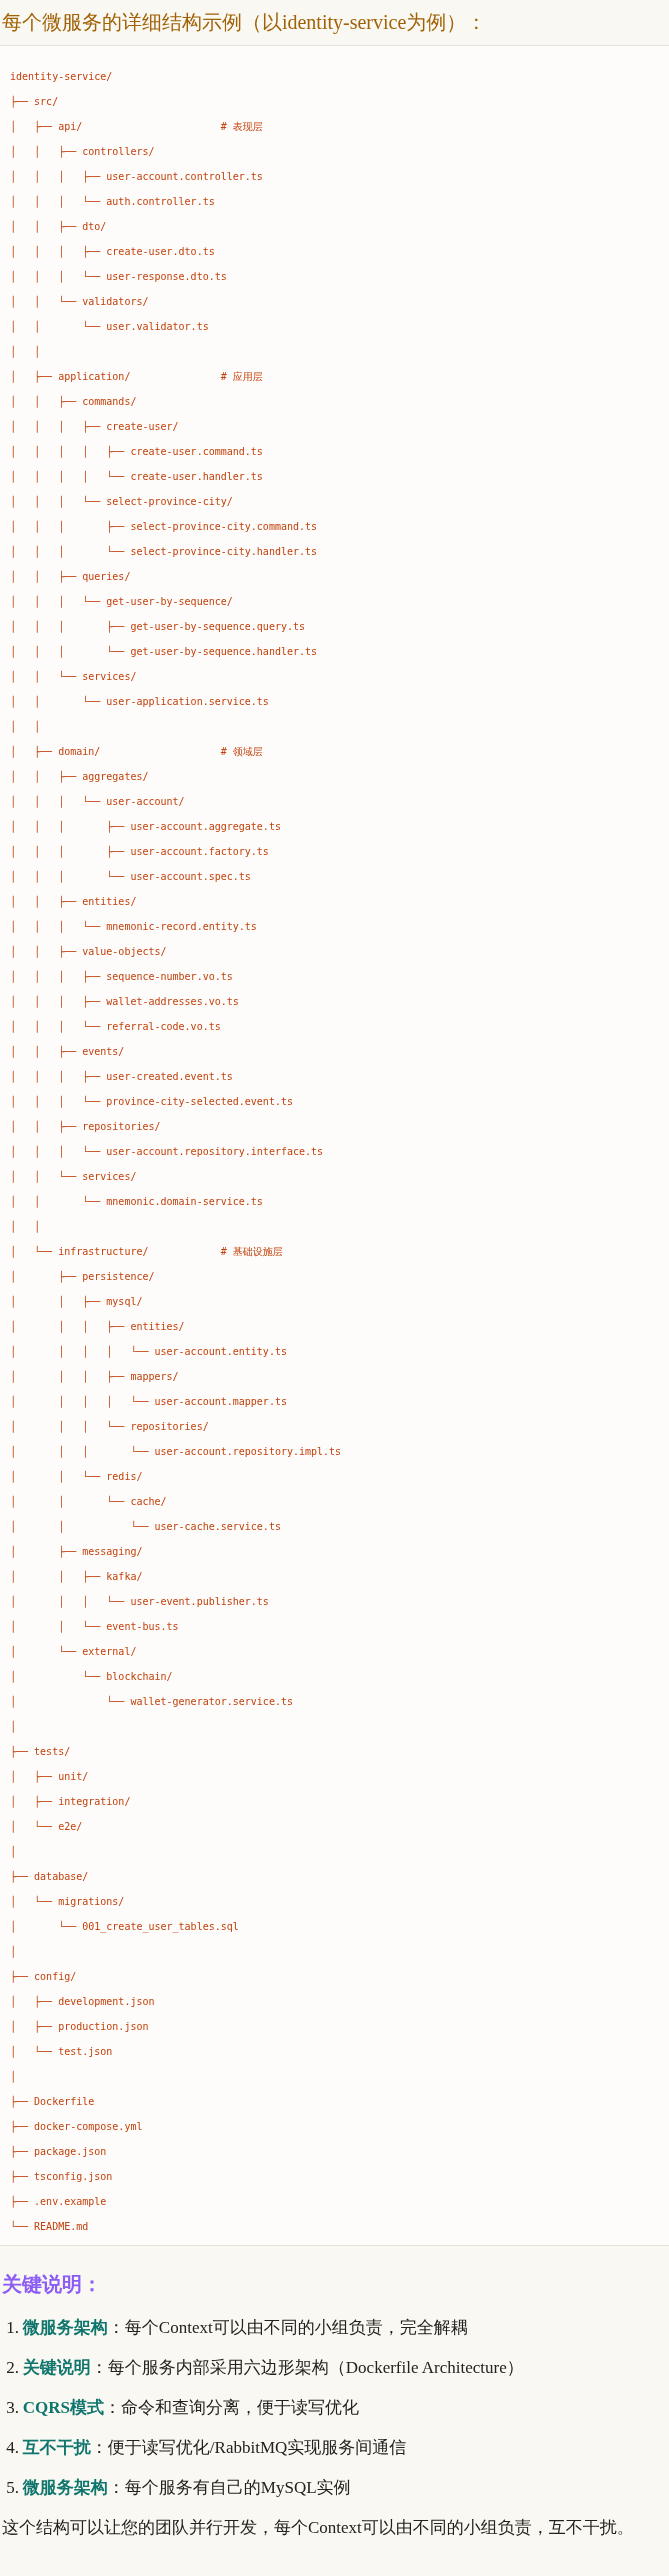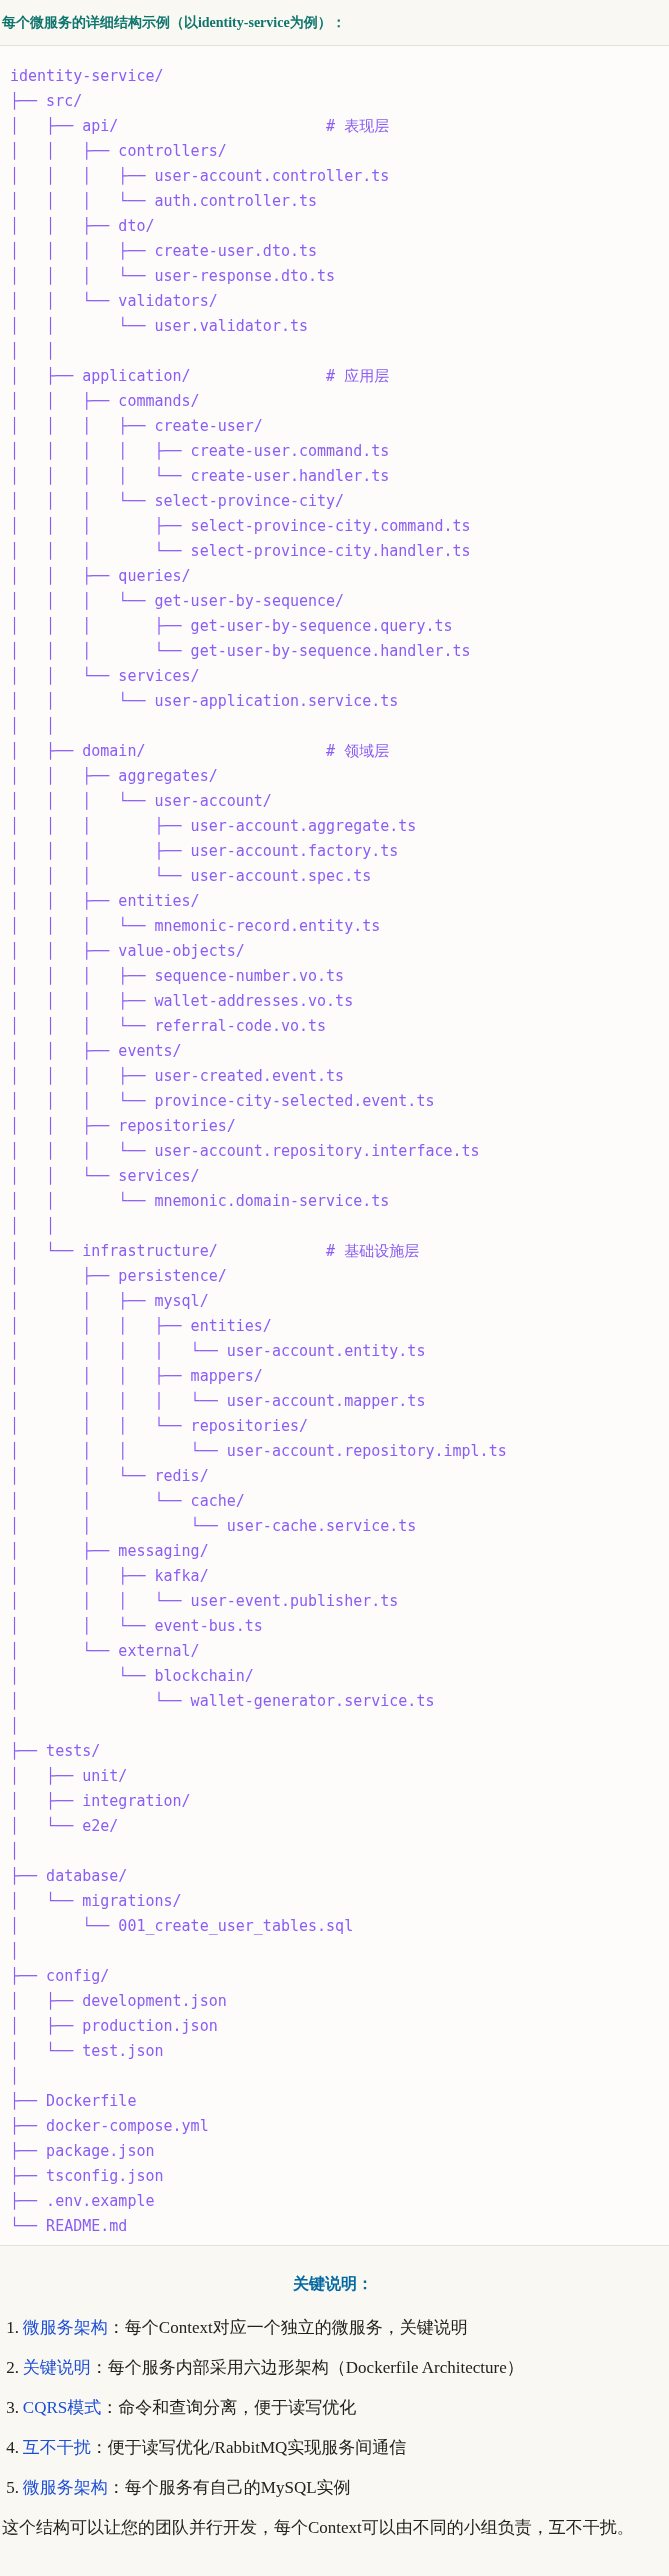--- a/index.html
+++ b/index.html
@@ -9,69 +9,68 @@
   body {
     width: 669px;
     min-height: 2576px;
     background: #faf8f2;
     font-family: "Liberation Serif", serif;
     color: #1f1e1a;
     box-sizing: border-box;
   }
   .page-title {
     margin: 7.5px 5px 0 1.9px;
-    font-size: 14px;
+    font-size: 20px;
     line-height: 29px;
-    font-weight: 700;
-    color: #0f766e;
+    font-weight: 400;
+    color: #a16207;
     font-family: "Liberation Serif", serif;
   }
   .code-block {
     margin-top: 8.8px;
     width: 100%;
     box-sizing: border-box;
     background: #fdfcfa;
     border-top: 0.6px solid #e5e2da;
     border-bottom: 0.6px solid #e5e2da;
     padding: 17.5px 6.3px 6.3px 10px;
     overflow: hidden;
   }
   .code-block pre {
     margin: 0;
     font-family: "DejaVu Sans Mono", monospace;
-    font-size: 15px;
+    font-size: 10px;
     line-height: 25px;
-    color: #8b5cf6;
+    color: #c2410c;
     white-space: pre;
   }
   .notes-heading {
     margin: 25px 5px 0 1.9px;
-    font-size: 16px;
+    font-size: 20px;
     line-height: 26px;
     font-weight: 700;
-    color: #0369a1;
-    text-align: center;
+    color: #8b5cf6;
   }
   .notes-list {
     margin: 17.5px 5px 0 6.3px;
   }
   .note-item {
     font-size: 17px;
     line-height: 25px;
     margin-bottom: 15px;
     color: #23221e;
   }
   .note-item .num {
     display: inline-block;
     margin-right: 3.8px;
     color: #23221e;
   }
   .note-item .lbl {
-    font-weight: 400;
-    color: #1d4ed8;
+    font-weight: 700;
+    color: #0f766e;
   }
   .footer-para {
     margin: 6.3px 5px 0 1.9px;
     font-size: 17px;
     line-height: 25px;
     color: #23221e;
   }
 </style>
 </head>
 <body>
@@ -164,21 +163,21 @@
 ├── docker-compose.yml
 ├── package.json
 ├── tsconfig.json
 ├── .env.example
 └── README.md</pre>
 </div>
 
 <h2 class="notes-heading">关键说明：</h2>
 
 <div class="notes-list">
-  <div class="note-item"><span class="num">1.</span><span class="lbl">微服务架构</span><span class="txt">：每个Context对应一个独立的微服务，关键说明</span></div>
+  <div class="note-item"><span class="num">1.</span><span class="lbl">微服务架构</span><span class="txt">：每个Context可以由不同的小组负责，完全解耦</span></div>
   <div class="note-item"><span class="num">2.</span><span class="lbl">关键说明</span><span class="txt">：每个服务内部采用六边形架构（Dockerfile Architecture）</span></div>
   <div class="note-item"><span class="num">3.</span><span class="lbl">CQRS模式</span><span class="txt">：命令和查询分离，便于读写优化</span></div>
   <div class="note-item"><span class="num">4.</span><span class="lbl">互不干扰</span><span class="txt">：便于读写优化/RabbitMQ实现服务间通信</span></div>
   <div class="note-item"><span class="num">5.</span><span class="lbl">微服务架构</span><span class="txt">：每个服务有自己的MySQL实例</span></div>
 </div>
 
 <p class="footer-para">这个结构可以让您的团队并行开发，每个Context可以由不同的小组负责，互不干扰。</p>
 
 
 </body></html>

